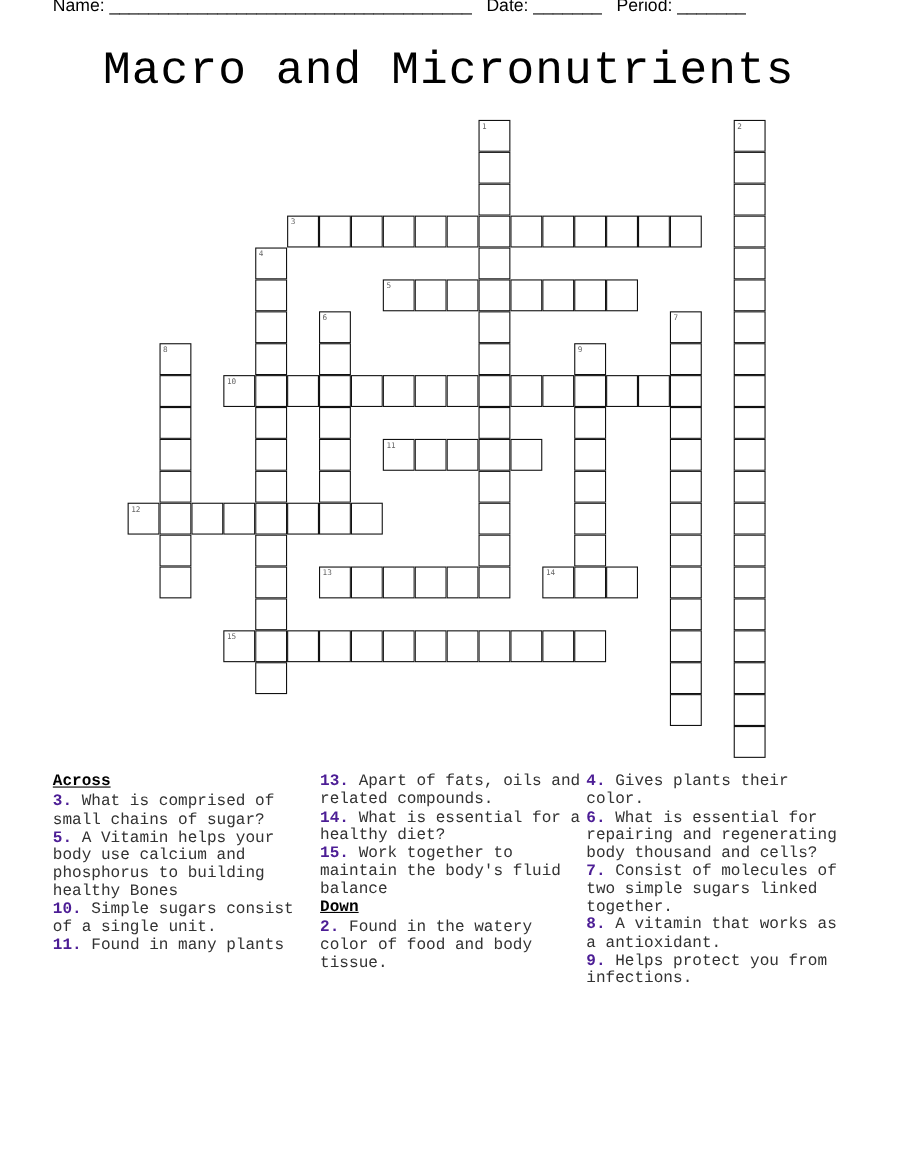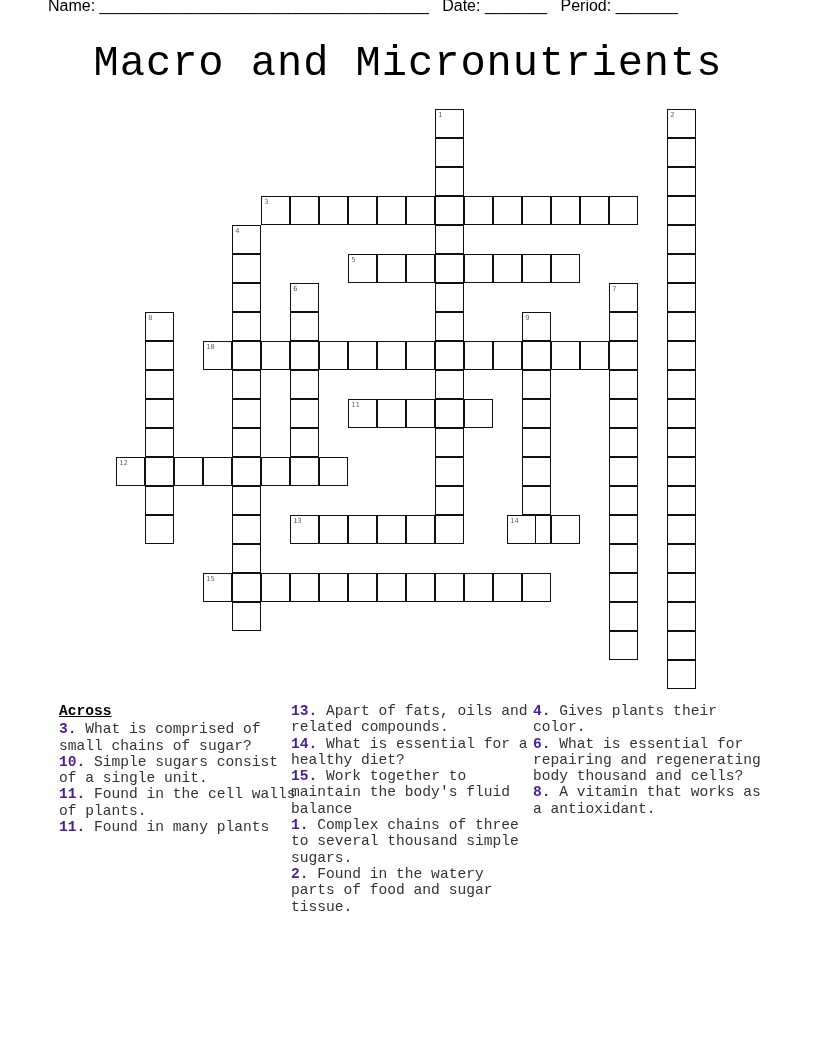--- a/index.html
+++ b/index.html
@@ -185,52 +185,54 @@
     <div class="cell" style="left: 204px; top: 458px;"></div>
     <div class="cell" style="left: 262px; top: 458px;"></div>
     <div class="cell" style="left: 320px; top: 458px;"></div>
     <div class="cell" style="left: 291px; top: 516px;">
       <span class="num">13</span>
     </div>
     <div class="cell" style="left: 320px; top: 516px;"></div>
     <div class="cell" style="left: 349px; top: 516px;"></div>
     <div class="cell" style="left: 378px; top: 516px;"></div>
     <div class="cell" style="left: 407px; top: 516px;"></div>
-    <div class="cell" style="left: 508px; top: 516px; text-align: center;">
+    <div class="cell" style="left: 494px; top: 516px; text-align: center;">
       <span class="num">14</span>
     </div>
     <div class="cell" style="left: 552px; top: 516px;"></div>
     <div class="cell" style="left: 204px; top: 574px;">
       <span class="num">15</span>
     </div>
     <div class="cell" style="left: 262px; top: 574px;"></div>
     <div class="cell" style="left: 291px; top: 574px;"></div>
     <div class="cell" style="left: 320px; top: 574px;"></div>
     <div class="cell" style="left: 349px; top: 574px;"></div>
     <div class="cell" style="left: 378px; top: 574px;"></div>
     <div class="cell" style="left: 407px; top: 574px;"></div>
     <div class="cell" style="left: 436px; top: 574px;"></div>
     <div class="cell" style="left: 465px; top: 574px;"></div>
     <div class="cell" style="left: 494px; top: 574px;"></div>
     <div class="cell" style="left: 523px; top: 574px;"></div>
   </div>
 
-<div class="clues" style="left:48px;margin-left:11px;">
+<div class="clues" style="left:48px;">
   <span class="head">Across</span>
   <span class="clue"><b>3.</b><span> What is comprised of small chains of sugar?</span></span>
+  <span class="clue"><b>5.</b><span> A Vitamin helps your body use calcium and phosphorus to building healthy Bones</span></span>
   <span class="clue"><b>10.</b><span> Simple sugars consist of a single unit.</span></span>
-  <span class="clue"><b>11.</b><span> Found in the cell walls of plants.</span></span>
   <span class="clue"><b>11.</b><span> Found in many plants</span></span>
 </div>
 
 <div class="clues" style="left:291px;">
   <span class="clue"><b>13.</b><span> Apart of fats, oils and related compounds.</span></span>
   <span class="clue"><b>14.</b><span> What is essential for a healthy diet?</span></span>
   <span class="clue"><b>15.</b><span> Work together to maintain the body's fluid balance</span></span>
-  <span class="clue"><b>1.</b><span> Complex chains of three to several thousand simple sugars.</span></span>
-  <span class="clue"><b>2.</b><span> Found in the watery parts of food and sugar tissue.</span></span>
+  <span class="head">Down</span>
+  <span class="clue"><b>2.</b><span> Found in the watery color of food and body tissue.</span></span>
 </div>
 
 <div class="clues" style="left:533px;">
   <span class="clue"><b>4.</b><span> Gives plants their color.</span></span>
   <span class="clue"><b>6.</b><span> What is essential for repairing and regenerating body thousand and cells?</span></span>
+  <span class="clue"><b>7.</b><span> Consist of molecules of two simple sugars linked together.</span></span>
   <span class="clue"><b>8.</b><span> A vitamin that works as a antioxidant.</span></span>
+  <span class="clue"><b>9.</b><span> Helps protect you from infections.</span></span>
 </div>
 
 </body></html>

